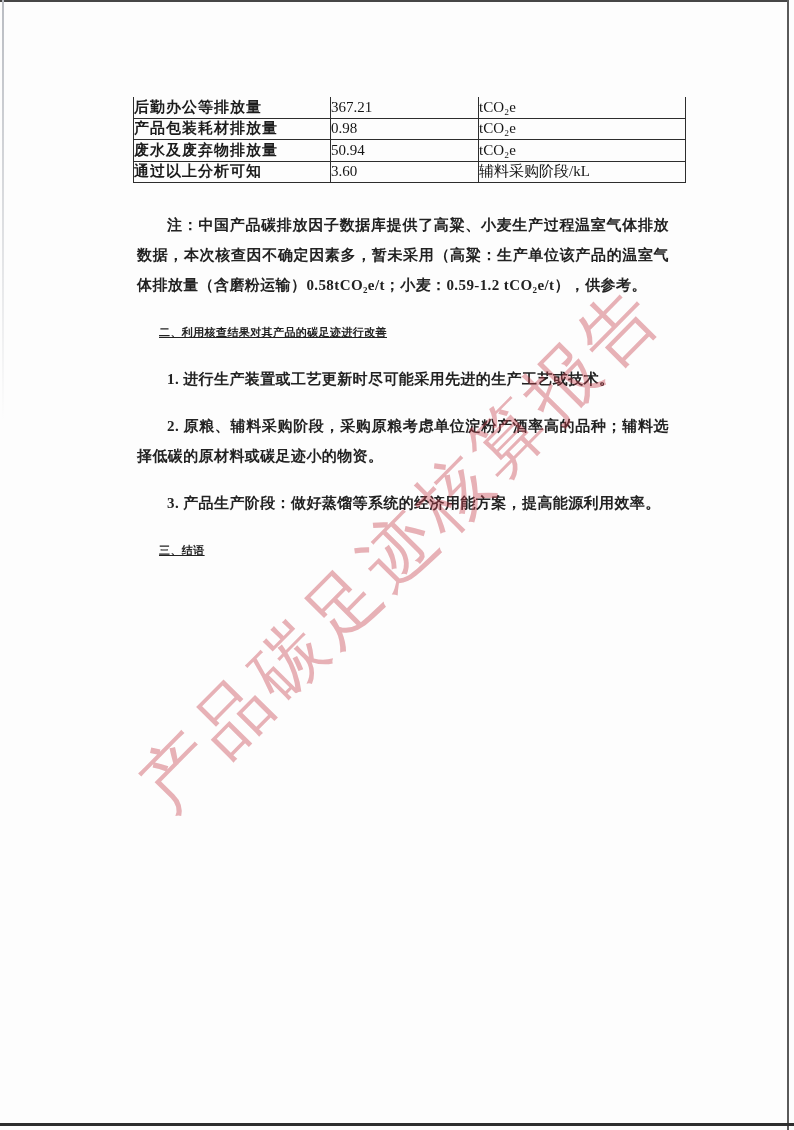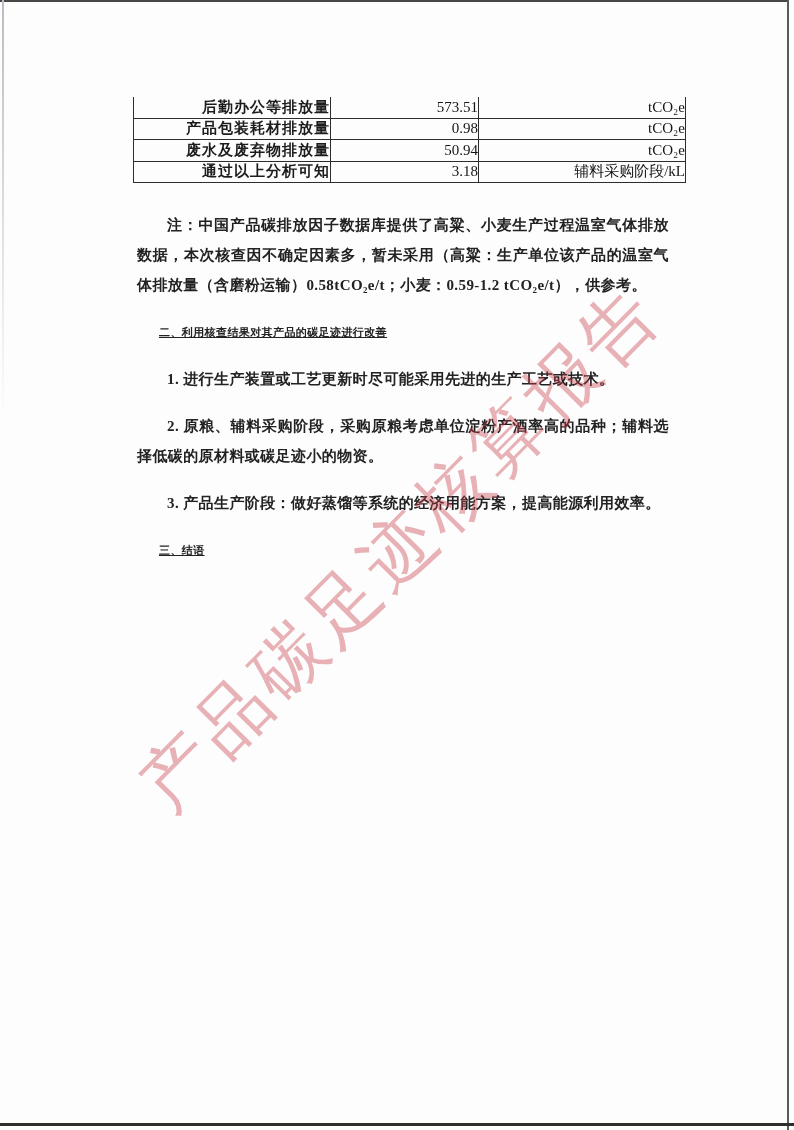--- a/index.html
+++ b/index.html
@@ -39,21 +39,21 @@
     position: absolute;
     left: 133px;
     top: 97px;
     width: 552px;
     border-collapse: collapse;
     table-layout: fixed;
   }
   .emissions-table td {
     border: 1.6px solid #2d2d2d;
     height: 20.5px;
-    text-align: right;
+    text-align: left;
     vertical-align: middle;
     padding: 0;
     font-size: 15px;
     overflow: hidden;
     white-space: nowrap;
   }
   .emissions-table tr:first-child td { border-top: none; }
   .cell-label { font-weight: bold; letter-spacing: 1px; font-size: 14.5px; }
   .cell-value, .cell-unit { font-weight: normal; color: #151515; }
 
@@ -108,36 +108,36 @@
 
   <table class="emissions-table">
     <colgroup>
       <col style="width:197px">
       <col style="width:148px">
       <col style="width:207px">
     </colgroup>
     <tbody>
       <tr>
         <td class="cell-label">后勤办公等排放量</td>
-        <td class="cell-value">573.51</td>
+        <td class="cell-value">367.21</td>
         <td class="cell-unit">tCO₂e</td>
       </tr>
       <tr>
         <td class="cell-label">产品包装耗材排放量</td>
         <td class="cell-value">0.98</td>
         <td class="cell-unit">tCO₂e</td>
       </tr>
       <tr>
         <td class="cell-label">废水及废弃物排放量</td>
         <td class="cell-value">50.94</td>
         <td class="cell-unit">tCO₂e</td>
       </tr>
       <tr>
         <td class="cell-label">通过以上分析可知</td>
-        <td class="cell-value">3.18</td>
+        <td class="cell-value">3.60</td>
         <td class="cell-unit">辅料采购阶段/kL</td>
       </tr>
     </tbody>
   </table>
 
   <div class="body-text">
     <p>注：中国产品碳排放因子数据库提供了高粱、小麦生产过程温室气体排放数据，本次核查因不确定因素多，暂未采用（高粱：生产单位该产品的温室气体排放量（含磨粉运输）0.58tCO₂e/t；小麦：0.59-1.2 tCO₂e/t），供参考。</p>
 
     <h2>二、利用核查结果对其产品的碳足迹进行改善</h2>
 

